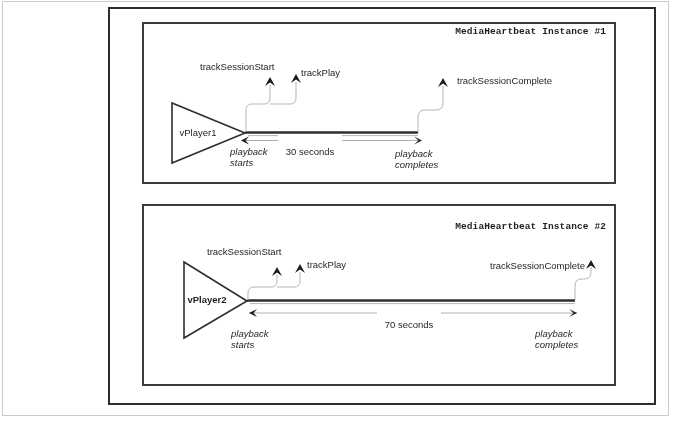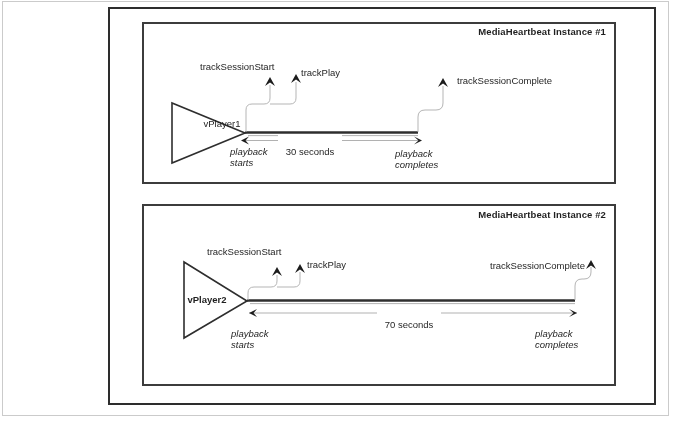--- a/index.html
+++ b/index.html
@@ -7,21 +7,21 @@
   .stage { position:relative; width:673px; height:421px; background:#fff; overflow:hidden; }
   .canvas-border { position:absolute; left:2px; top:1px; width:665px; height:413px;
                    border:1px solid #cbcbcb; }
   .frame { position:absolute; left:108px; top:7px; width:548px; height:398px;
            border:2px solid #2d2d2d; box-sizing:border-box; background:#fff; }
   .panel { position:absolute; border:2px solid #3c3c3c; box-sizing:border-box; background:#fff; }
   .panel-1 { left:142px; top:22px;  width:474px; height:162px; }
   .panel-2 { left:142px; top:204px; width:474px; height:182px; }
   .panel svg { position:absolute; left:0; top:0; display:block; }
   .label { position:absolute; font-size:9.5px; line-height:10px; color:#1f1f1f; white-space:nowrap; }
-  .title { font-weight:bold; letter-spacing:0.1px; }
+  .title { font-weight:bold; letter-spacing:0.1px;font-family:Liberation Mono, monospace; }
   .duration { text-align:center; background:#ffffff; padding:12px 3px; line-height:11px; }
   .pb { font-style:italic; text-align:left; line-height:10.5px; white-space:normal; }
   .player { text-align:center; }
 </style>
 </head>
 <body>
 
 <div class="stage">
   <div class="canvas-border"></div>
   <div class="frame"></div>
@@ -41,21 +41,21 @@
       <path d="M102,108 V86 Q102,80 108,80 H120 Q126,80 126,74 V61" fill="none" stroke="#b5b5b5" stroke-width="1"></path>
       <path d="M126,80 H146 Q152,80 152,74 V58" fill="none" stroke="#b5b5b5" stroke-width="1"></path>
       <path d="M274,108 V93 Q274,86 281,86 H292 Q299,86 299,79 V62" fill="none" stroke="#b5b5b5" stroke-width="1"></path>
 
       <path d="M121,62 L126,53 L131,62 L126,58.5 Z" fill="#1c1c1c"></path>
       <path d="M147,59 L152,50 L157,59 L152,55.5 Z" fill="#1c1c1c"></path>
       <path d="M294,63 L299,54 L304,63 L299,59.5 Z" fill="#1c1c1c"></path>
     </svg>
 
     <div class="label title" style="right:8px; top:3px;">MediaHeartbeat Instance #1</div>
-    <div class="label player" style="left:28px; width:52px; top:95px;margin-left:24px;">vPlayer1</div>
+    <div class="label player" style="left:28px; width:52px; top:104px;">vPlayer1</div>
     <div class="label" style="left:56px; top:38px;">trackSessionStart</div>
     <div class="label" style="left:157px; top:44px;">trackPlay</div>
     <div class="label" style="left:313px; top:52px;">trackSessionComplete</div>
     <div class="label duration" style="left:134px; width:58px; top:110px;">30 seconds</div>
     <div class="label pb" style="left:86px; width:60px; top:123px;">
       <div>playback</div>
       <div>starts</div>
     </div>
     <div class="label pb" style="left:251px; width:60px; top:125px;">
       <div>playback</div>
@@ -77,21 +77,21 @@
 
       <path d="M104,94 V87 Q104,81 110,81 H127 Q133,81 133,75 V69" fill="none" stroke="#b5b5b5" stroke-width="1"></path>
       <path d="M133,81 H150 Q156,81 156,75 V66" fill="none" stroke="#b5b5b5" stroke-width="1"></path>
       <path d="M431,94 V80 Q431,73 438,73 H440 Q447,73 447,66 V61" fill="none" stroke="#b5b5b5" stroke-width="1"></path>
 
       <path d="M128,70 L133,61 L138,70 L133,66.5 Z" fill="#1c1c1c"></path>
       <path d="M151,67 L156,58 L161,67 L156,63.5 Z" fill="#1c1c1c"></path>
       <path d="M442,63 L447,54 L452,63 L447,59.5 Z" fill="#1c1c1c"></path>
     </svg>
 
-    <div class="label title" style="right:8px; top:4px;">MediaHeartbeat Instance #2</div>
+    <div class="label title" style="right:8px; top:16px;">MediaHeartbeat Instance #2</div>
     <div class="label player" style="left:36px; width:54px; top:89px;font-weight:bold;">vPlayer2</div>
     <div class="label" style="left:63px; top:41px;">trackSessionStart</div>
     <div class="label" style="left:163px; top:54px;">trackPlay</div>
     <div class="label" style="left:346px; top:55px;">trackSessionComplete</div>
     <div class="label duration" style="left:233px; width:58px; top:101px;">70 seconds</div>
     <div class="label pb" style="left:87px; width:60px; top:123px;">
       <div>playback</div>
       <div>starts</div>
     </div>
     <div class="label pb" style="left:391px; width:60px; top:123px;">

